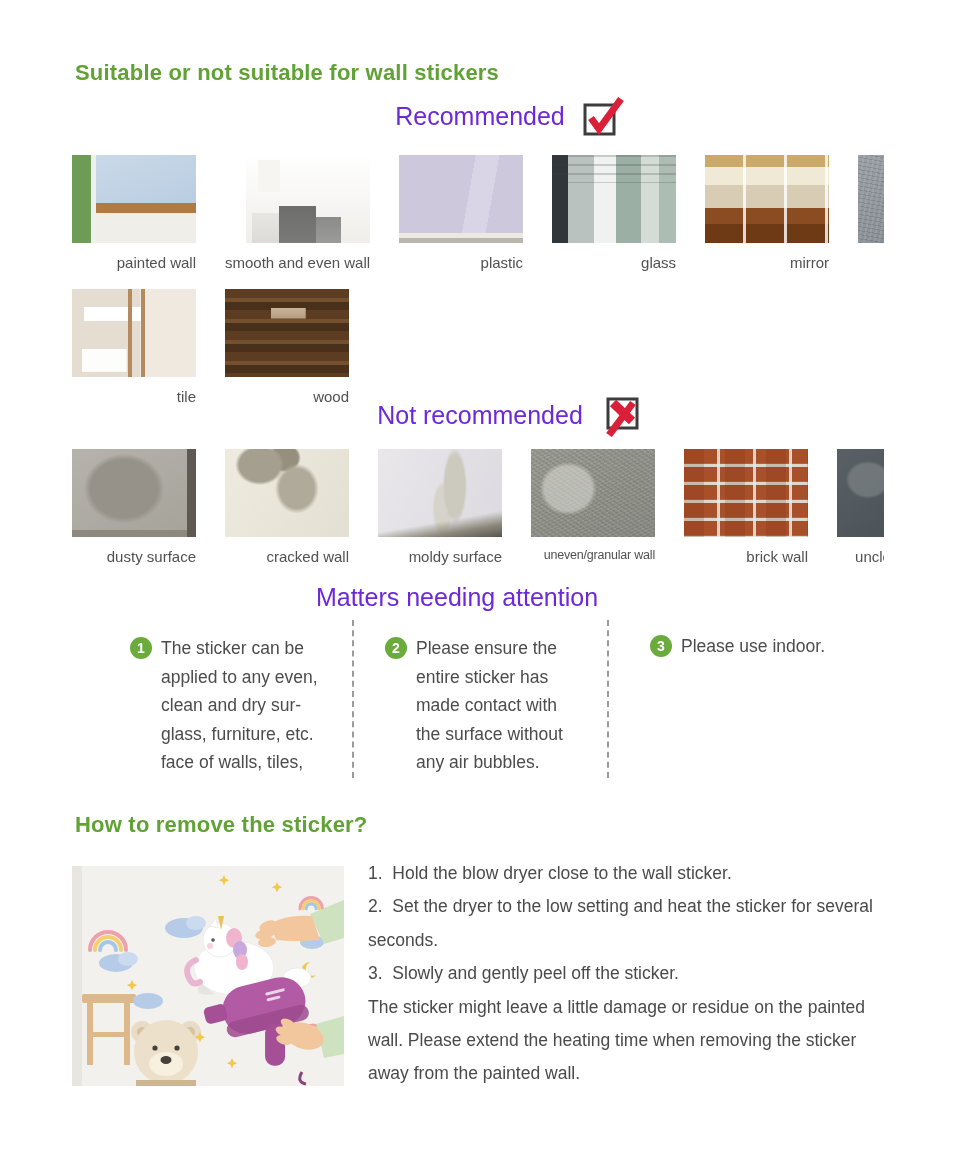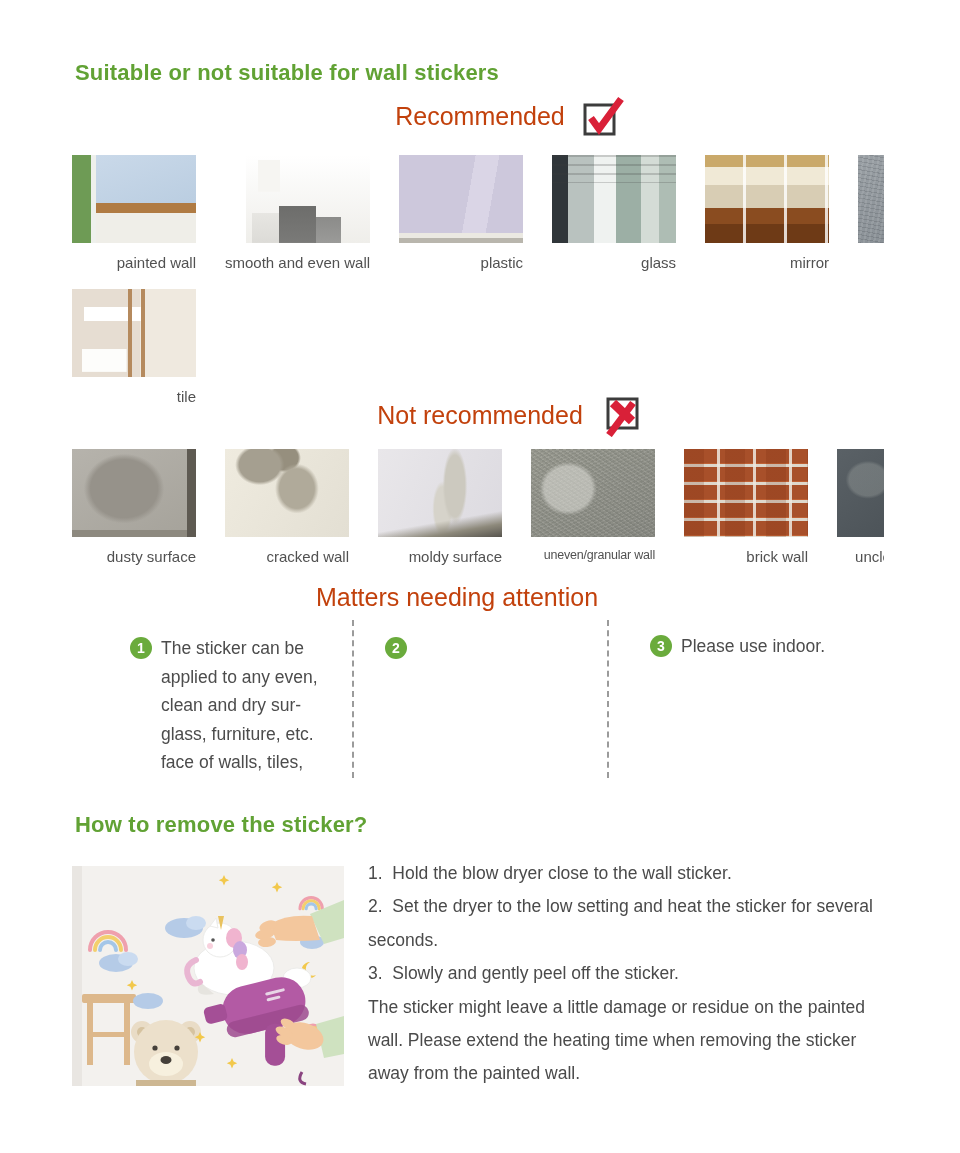--- a/index.html
+++ b/index.html
@@ -2,21 +2,21 @@
 <html><head>
 <meta charset="utf-8">
 <style>
   html,body{margin:0;padding:0;background:#ffffff;}
   body{font-family:"Liberation Sans","DejaVu Sans",sans-serif;}
   .page{position:relative;width:884px;height:1153px;background:#ffffff;overflow:hidden;}
 
   
   .green-title{position:absolute;font-size:22px;font-weight:bold;color:#61a234;letter-spacing:.2px;}
   .center-row{position:absolute;left:0;width:960px;display:flex;justify-content:center;align-items:center;gap:16px;}
-  .big-heading{font-size:25px;color:#c2410c;}
+  .big-heading{font-size:25px;color:#6d28d9;}
 
   
   .cb{width:44px;height:44px;display:inline-block;}
 
   
   .tiles{position:absolute;display:flex;gap:13px;}
   .tile{margin:8px;display:flex;flex-direction:column;align-items:flex-end;}
   .art{position:relative;width:124px;height:88px;overflow:hidden;}
   .cap{margin-top:11px;font-size:15px;color:#515151;white-space:nowrap;}
   .cap-sm{font-size:12.5px;letter-spacing:-.2px;}
@@ -141,20 +141,24 @@
       <div class="art art-metal"></div>
       <figcaption class="cap">metal</figcaption>
     </figure>
   </div>
 
   <div class="tiles" style="left:64px;top:281px;">
     <figure class="tile">
       <div class="art art-tile"></div>
       <figcaption class="cap">tile</figcaption>
     </figure>
+    <figure class="tile">
+      <div class="art art-wood"></div>
+      <figcaption class="cap">wood</figcaption>
+    </figure>
   </div>
 
   <div class="center-row" style="top:393px;transform:translateX(30px);">
     <span class="big-heading">Not recommended</span>
     <span class="cb">
       <svg viewBox="0 0 44 44" width="44" height="44">
         <rect x="9" y="6" width="29" height="29" fill="none" stroke="#3c3c3c" stroke-width="3"></rect>
         <path d="M14 10 L33 28" fill="none" stroke="#d92038" stroke-width="9"></path>
         <path d="M34 10 L10 42" fill="none" stroke="#d92038" stroke-width="7"></path>
       </svg>
@@ -200,20 +204,27 @@
       <div>clean and dry sur-</div>
       <div>glass, furniture, etc.</div>
       <div>face of walls, tiles,</div>
     </div>
   </div>
 
   <div class="divider" style="left:352px;top:620px;height:158px;"></div>
 
   <div class="att-item" style="left:385px;top:634px;width:215px;">
     <span class="att-num">2</span>
+    <div class="att-lines">
+      <div>Please ensure the</div>
+      <div>entire sticker has</div>
+      <div>made contact with</div>
+      <div>the surface without</div>
+      <div>any air bubbles.</div>
+    </div>
   </div>
 
   <div class="divider" style="left:607px;top:620px;height:158px;"></div>
 
   <div class="att-item" style="left:650px;top:632px;width:250px;">
     <span class="att-num">3</span>
     <div class="att-lines">
       <div>Please use indoor.</div>
     </div>
   </div>

